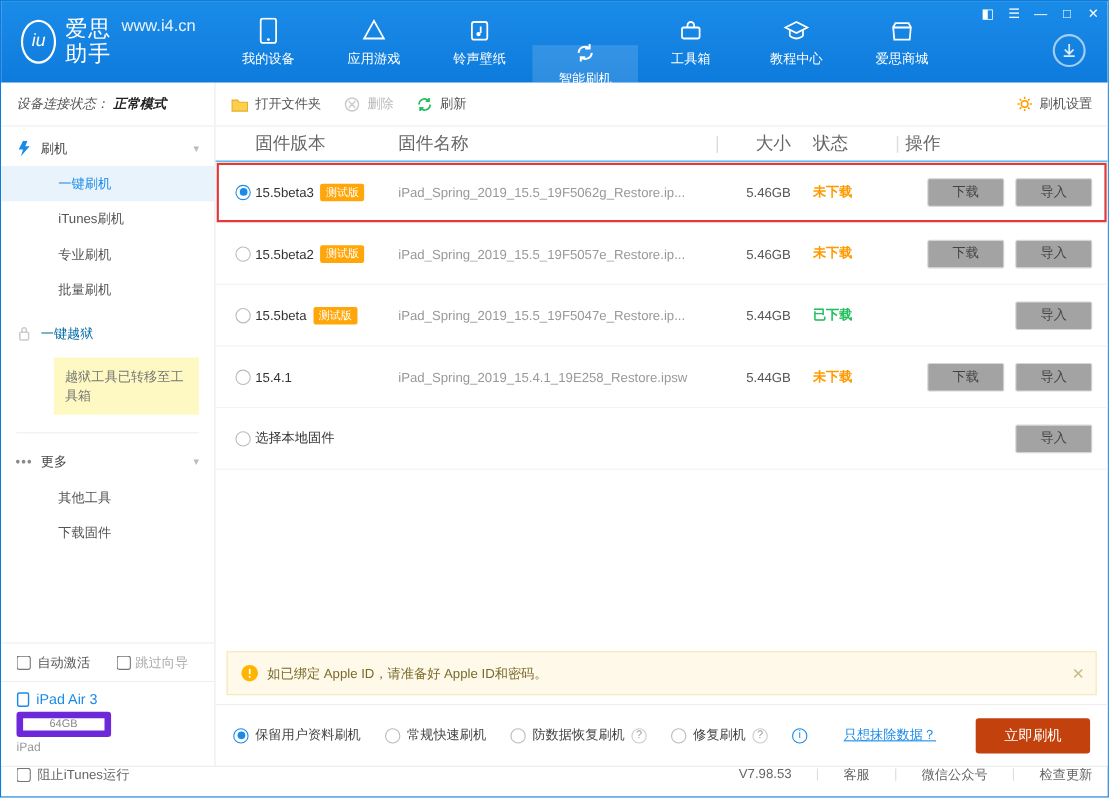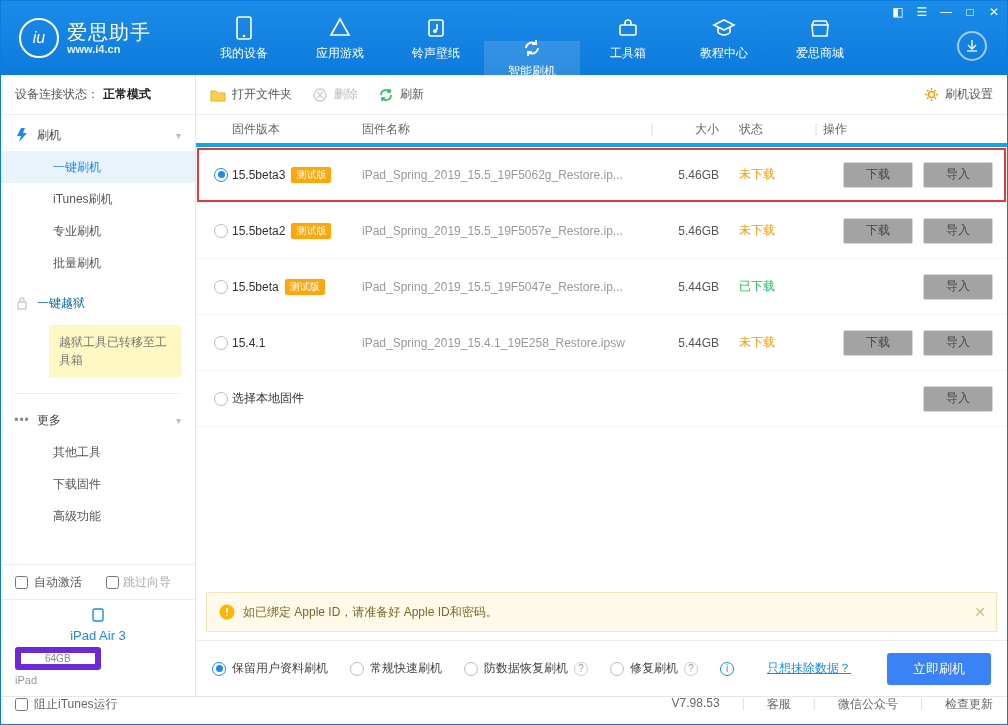--- a/index.html
+++ b/index.html
@@ -2,109 +2,109 @@
 <html><head>
 <meta charset="utf-8">
 <style>
 * { margin: 0; padding: 0; box-sizing: border-box; font-family: "Microsoft YaHei", Arial, sans-serif; }
 body { width: 1008px; height: 725px; background: #fff; font-size: 12px; color: #333; overflow: hidden; border: 1px solid #0d7bdc; }
 
 
 .titlebar { height: 74px; background: linear-gradient(#1b8be8, #0d7bdc); display: flex; align-items: center; color: #fff; position: relative; }
 .logo-area { display: flex; align-items: center; padding: 0 18px; width: 195px; }
 .logo-badge { width: 40px; height: 40px; border: 2px solid #fff; border-radius: 50%; display: flex; align-items: center; justify-content: center; font-weight: normal; font-size: 16px; font-style: italic; margin-right: 8px; }
-.logo-text { display: flex; flex-direction: column; line-height: 1.1; }
+.logo-text { display: flex; line-height: 1.1; }
 .logo-text .cn { font-size: 20px; font-weight: 500; letter-spacing: 1px; }
-.logo-text .en { font-size: 11px; opacity: .9; font-weight: bold; }
+.logo-text .en { font-size: 15px; opacity: .9; }
 
 .topnav { display: flex; height: 100%; }
 .topnav .item { width: 96px; display: flex; flex-direction: column; align-items: center; justify-content: center; gap: 4px; cursor: pointer; font-size: 12px; }
 .topnav .item.active { background: rgba(255,255,255,.14); margin-top: 40px; }
 .topnav .icon { width: 26px; height: 26px; display: flex; align-items: center; justify-content: center; }
 .topnav svg { fill: #fff; }
 
 .winctrls { position: absolute; top: 4px; right: 6px; display: flex; gap: 10px; font-size: 12px; color: #fff; }
 .winctrls span { width: 14px; height: 14px; display: flex; align-items: center; justify-content: center; cursor: pointer; }
 
 .dl-badge { position: absolute; right: 20px; bottom: 14px; width: 30px; height: 30px; border: 2px solid rgba(255,255,255,.6); border-radius: 50%; display: flex; align-items: center; justify-content: center; cursor: pointer; }
 .dl-badge svg { fill: rgba(255,255,255,.8); }
 
 
 .main { display: flex; height: calc(100% - 74px - 28px); }
 
 
 .sidebar { width: 195px; border-right: 1px solid #e5e5e5; display: flex; flex-direction: column; background: #fff; }
-.conn-status { height: 40px; display: flex; align-items: center; padding: 0 14px; font-size: 12px; color: #555; border-bottom: 1px solid #eee; }
+.conn-status { height: 40px; display: flex; align-items: center; padding: 0 14px; font-size: 12px; color: #555; border-bottom: 1px solid #eee; font-style: italic; }
 .conn-status b { color: #222; margin-left: 4px; }
 
 .side-section { padding: 4px 0; }
 .side-head { display: flex; align-items: center; gap: 8px; height: 32px; padding: 0 14px; color: #444; cursor: pointer; font-size: 12px; }
 .side-head .chev { margin-left: auto; color: #bbb; font-size: 10px; }
 .side-head .ic { width: 14px; height: 14px; display: inline-flex; align-items: center; justify-content: center; }
 .side-items { }
 .side-item { height: 32px; display: flex; align-items: center; padding-left: 52px; font-size: 12px; color: #555; cursor: pointer; }
 .side-item.active { background: #e9f3fc; color: #1b8be8; }
 .side-note { margin: 6px 14px 6px 48px; background: #fef9c3; padding: 8px 10px; color: #777; font-size: 12px; line-height: 1.5; }
 .side-divider { height: 1px; background: #eee; margin: 6px 14px; }
 
 .sidebar-bottom { margin-top: auto; border-top: 1px solid #eee; }
 .auto-activate { height: 34px; display: flex; align-items: center; gap: 6px; padding: 0 14px; font-size: 12px; color: #555; }
 .auto-activate input { accent-color: #1b8be8; }
 .skip-guide { display: flex; align-items: center; gap: 4px; margin-left: 18px; color: #aaa; }
 .device-box { padding: 8px 14px 10px; border-top: 1px solid #eee; }
-.device-box .name { color: #1b8be8; font-size: 13px; display: flex; align-items: center; gap: 6px; flex-direction: column; }
+.device-box .name { color: #1b8be8; font-size: 13px; display: flex; align-items: center; gap: 6px; }
 .device-box .cap { display: inline-block; border: 6px solid #6d28d9; border-radius: 3px; padding: 0 24px; font-size: 10px; color: #888; margin-top: 4px; }
 .device-box .type { color: #999; font-size: 11px; margin-top: 4px; }
 
 
 .content { flex: 1; display: flex; flex-direction: column; background: #fff; }
 
 .toolbar { height: 40px; display: flex; align-items: center; padding: 0 14px; gap: 20px; border-bottom: 1px solid #eee; font-size: 12px; }
 .toolbar .tbtn { display: flex; align-items: center; gap: 6px; color: #555; cursor: pointer; }
 .toolbar .tbtn.disabled { color: #bbb; cursor: default; }
 .toolbar .right { margin-left: auto; color: #555; }
 .ic16 { width: 16px; height: 16px; display: inline-flex; align-items: center; justify-content: center; }
 
-.table-head { height: 32px; display: flex; align-items: center; padding: 0 14px 0 36px; font-size: 12px; color: #666; border-bottom: 4px solid #0ea5e9; }
+.table-head { height: 32px; display: flex; align-items: center; padding: 0 14px 0 36px; font-size: 16px; color: #666; border-bottom: 1px solid #0ea5e9; }
 .col-ver  { width: 130px; }
 .col-name { flex: 1; }
 .col-size { width: 80px; text-align: right; padding-right: 20px; }
 .col-stat { width: 70px; }
 .col-pipe { width: 14px; color: #ddd; text-align: center; }
 .col-act  { width: 170px; }
 
 .rows { }
 .row { height: 56px; display: flex; align-items: center; padding: 0 14px 0 14px; border-bottom: 1px solid #f3f3f3; font-size: 12px; }
 .row.sel { outline: 2px solid #e03a3a; outline-offset: -3px; }
 .radio { width: 22px; display: flex; align-items: center; justify-content: center; }
 .radio .r { width: 14px; height: 14px; border: 1.5px solid #bbb; border-radius: 50%; display: inline-flex; align-items: center; justify-content: center; }
 .radio .r.on { border-color: #1b8be8; }
 .radio .r.on::after { content:""; width: 7px; height: 7px; background:#1b8be8; border-radius:50%; }
 .ver { width: 130px; display: flex; align-items: center; gap: 6px; color: #333; }
 .ver b { font-weight: 500; }
 .tag { background: #ffa60a; color: #fff; border-radius: 2px; font-size: 10px; padding: 1px 5px; }
 .fname { flex: 1; color: #999; overflow: hidden; text-overflow: ellipsis; white-space: nowrap; }
 .size  { width: 80px; text-align: right; padding-right: 20px; color: #555; }
-.stat  { width: 84px; }
+.stat  { width: 84px; font-weight: bold; }
 .stat.orange { color: #ff9a00; }
 .stat.green  { color: #1fbf5c; }
 .act   { width: 170px; display: flex; gap: 10px; justify-content: flex-end; }
 .btn-s { min-width: 70px; height: 26px; border: 1px solid #d5d5d5; background: #a3a3a3; border-radius: 2px; font-size: 12px; color: #444; cursor: pointer; }
 
 
 .notice { height: 40px; background: #fff9e9; border: 1px solid #f5e7b8; margin: auto 10px 8px 10px; display: flex; align-items: center; padding: 0 12px; color: #7a6a2a; font-size: 12px; position: relative; }
 .notice .x { position: absolute; right: 10px; color: #c9bc8a; cursor: pointer; font-size: 14px; }
 .flashbar { height: 56px; display: flex; align-items: center; padding: 0 16px; gap: 22px; border-top: 1px solid #eee; font-size: 12px; }
 .opt { display: flex; align-items: center; gap: 6px; cursor: pointer; color: #444; }
 .opt .r { width: 14px; height: 14px; border: 1.5px solid #bbb; border-radius: 50%; display: inline-flex; align-items: center; justify-content: center; }
 .opt .r.on { border-color: #1b8be8; }
 .opt .r.on::after { content:""; width:7px; height:7px; background:#1b8be8; border-radius:50%; }
 .help { width: 14px; height: 14px; border: 1px solid #ccc; border-radius: 50%; font-size: 10px; color: #999; display: inline-flex; align-items: center; justify-content: center; }
 .link { color: #1b8be8; text-decoration: underline; cursor: pointer; margin-left: auto; }
-.btn-primary { height: 32px; padding: 0 26px; background: #3b82f6; color: #fff; border: none; border-radius: 3px; font-size: 13px; margin-left: 14px; cursor: pointer; }
+.btn-primary { height: 32px; padding: 0 26px; background: #c2410c; color: #fff; border: none; border-radius: 3px; font-size: 13px; margin-left: 14px; cursor: pointer; }
 
 
 .statusbar { height: 28px; border-top: 1px solid #e5e5e5; display: flex; align-items: flex-end; padding: 16px 14px; font-size: 12px; color: #666; gap: 22px; }
 .statusbar .block-itunes { display: flex; align-items: center; gap: 6px; }
 .statusbar .right { margin-left: auto; display: flex; gap: 22px; }
 .statusbar .sep { color: #ddd; }
 </style>
 </head>
 <body>
 
@@ -238,21 +238,20 @@
 
     <div class="side-section">
       <div class="side-head">
         <span class="ic" style="color:#888;letter-spacing:1px;">•••</span>
         <span>更多</span>
         <span class="chev">▾</span>
       </div>
       <div class="side-items">
         <div class="side-item">其他工具</div>
         <div class="side-item">下载固件</div>
-        <div class="side-item">高级功能</div>
       </div>
     </div>
 
     <div class="sidebar-bottom">
       <div class="auto-activate">
         <input type="checkbox" style="">
         <span>自动激活</span>
         <span class="skip-guide">
           <input type="checkbox" style="">
           <span>跳过向导</span>

